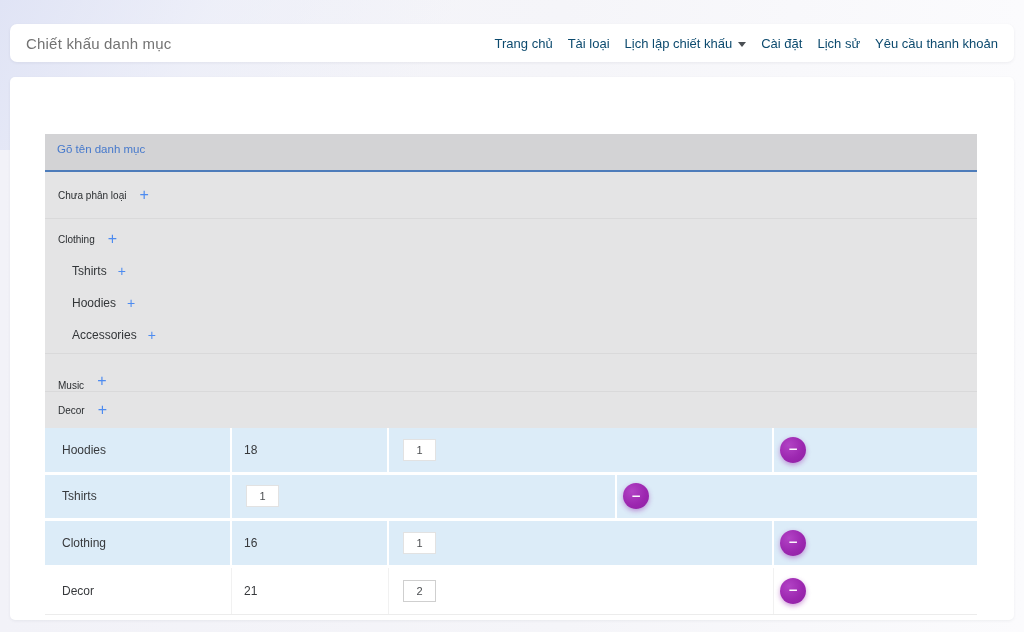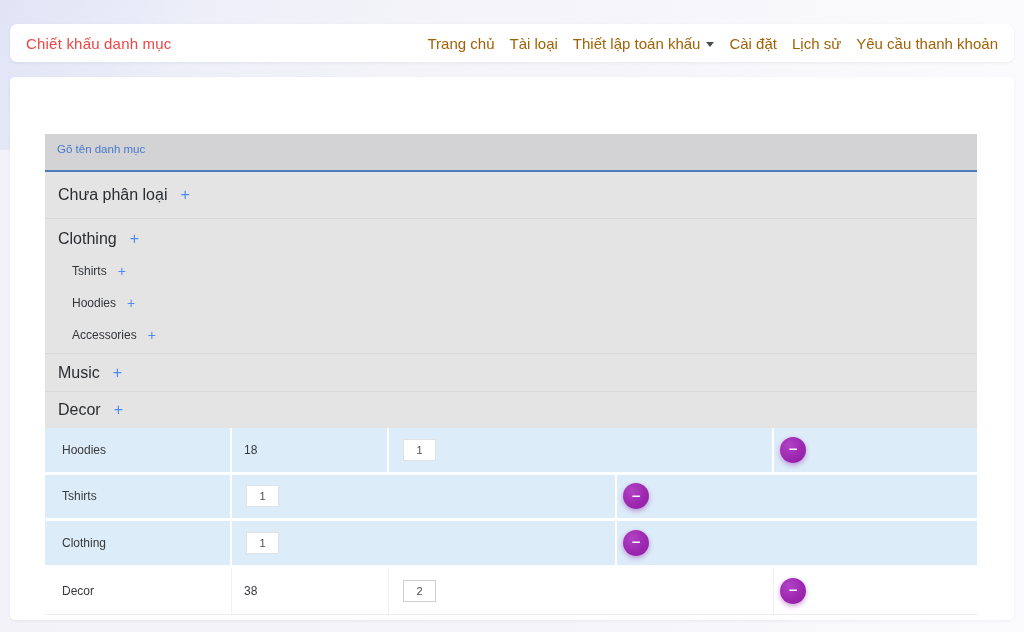--- a/index.html
+++ b/index.html
@@ -10,24 +10,24 @@
       linear-gradient(115deg, rgba(223,227,245,0.95) 0%, rgba(233,236,249,0.55) 20%, rgba(244,244,249,0) 42%) no-repeat 0 0 / 100% 150px,
       linear-gradient(90deg, #f2f2f8 0%, #f5f5f9 55%, #fbfbfd 100%);
   }
   
   .topbar {
     position: absolute; left: 10px; right: 10px; top: 24px; height: 38px;
     background: #ffffff; border-radius: 7px;
     box-shadow: 0 1px 3px rgba(60,64,90,0.08);
     display: flex; align-items: center; padding: 0 16px;
   }
-  .page-title { font-size: 15px; color: #ef4444; letter-spacing: .2px; }
+  .page-title { font-size: 15px; color: #737373; letter-spacing: .2px; }
   .nav { margin-left: auto; display: flex; align-items: center; gap: 15px; }
   .nav-item {
-    font-size: 15px; color: #a16207; text-decoration: none; cursor: pointer;
+    font-size: 13px; color: #0c4a6e; text-decoration: none; cursor: pointer;
     display: inline-flex; align-items: center; white-space: nowrap; justify-content: center;
   }
   .caret {
     display: inline-block; width: 0; height: 0; margin-left: 6px; margin-top: 2px;
     border-left: 4.5px solid transparent; border-right: 4.5px solid transparent;
     border-top: 5px solid #4a4f54;
   }
   
   .panel {
     position: absolute; left: 10px; right: 10px; top: 77px; height: 543px;
@@ -44,26 +44,26 @@
     font-size: 11.5px; color: #3f70c4; padding: 0 12px 6px 12px; margin-top: 40px;
   }
   .search-input::placeholder { color: #4679cc; opacity: 1; }
   
   .tree { background: #e4e4e5; }
   .tree-row {
     display: flex; align-items: center; padding-left: 13px;
     border-bottom: 1px solid #d9d9da;
   }
   .tree-row.simple { height: 47px; }
-  .tree-row.small-a { height: 38px; }
+  .tree-row.small-a { height: 38px; align-items: flex-end; }
   .tree-row.small-b { height: 36px; border-bottom: none; }
   .tree-group { border-bottom: 1px solid #d9d9da; padding: 4px 0 2px 0; }
   .tree-line { display: flex; align-items: center; height: 32px; padding-left: 13px; }
   .tree-line.child { padding-left: 27px; }
-  .tree-label { font-size: 16px; color: #2a2d30; }
+  .tree-label { font-size: 10px; color: #2a2d30; }
   .tree-label.child-label { font-size: 12px; color: #323538; }
   .plus-btn {
     background: none; border: none; cursor: pointer;
     color: #4d8bf0; font-size: 16px; line-height: 1; font-weight: 400;
     margin-left: 11px; padding: 2px; font-family: "Liberation Sans", "DejaVu Sans", sans-serif;
   }
   .plus-btn.small { font-size: 14px; margin-left: 9px; }
   
   .trow { display: flex; height: 46.5px; }
   .trow.blue { background: #dcecf8; border-bottom: 3px solid #ffffff; }
@@ -101,21 +101,21 @@
   <header class="topbar">
     <div class="page-title">Chiết khấu danh mục</div>
     <nav class="nav">
       <a class="nav-item">
           <span>Trang chủ</span>
         </a>
       <a class="nav-item">
           <span>Tài loại</span>
         </a>
       <a class="nav-item">
-          <span>Thiết lập toán khấu</span>
+          <span>Lịch lập chiết khấu</span>
           <span class="caret"></span>
         </a>
       <a class="nav-item">
           <span>Cài đặt</span>
         </a>
       <a class="nav-item">
           <span>Lịch sử</span>
         </a>
       <a class="nav-item">
           <span>Yêu cầu thanh khoản</span>
@@ -196,36 +196,39 @@
               <button class="minus-btn">
                 <span class="minus-glyph">−</span>
               </button>
             </div>
         </div>
 
         <div class="trow blue">
           <div class="cell c-name">
               <span class="cell-text">Clothing</span>
             </div>
+          <div class="cell c-id">
+              <span class="cell-text">16</span>
+            </div>
           <div class="cell c-input">
               <input class="discount-input" type="text" value="1" style="">
             </div>
           <div class="cell c-action">
               <button class="minus-btn">
                 <span class="minus-glyph">−</span>
               </button>
             </div>
         </div>
 
         <div class="trow white">
           <div class="cell c-name">
               <span class="cell-text">Decor</span>
             </div>
           <div class="cell c-id">
-              <span class="cell-text">38</span>
+              <span class="cell-text">21</span>
             </div>
           <div class="cell c-input">
               <input class="discount-input" type="text" value="2" style="">
             </div>
           <div class="cell c-action">
               <button class="minus-btn">
                 <span class="minus-glyph">−</span>
               </button>
             </div>
         </div>

